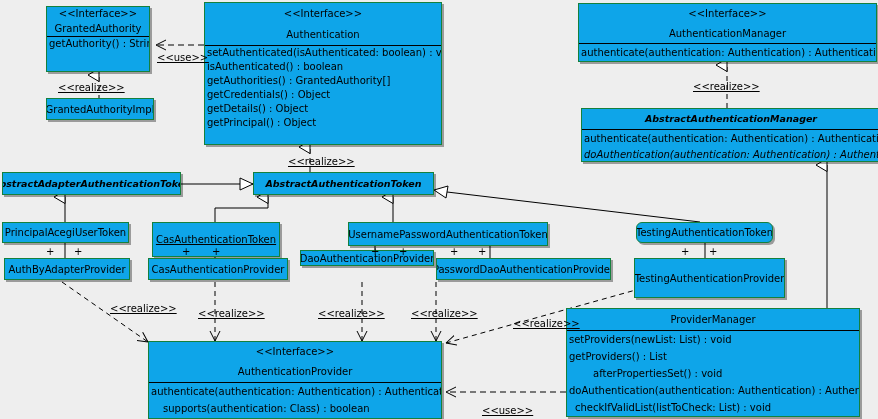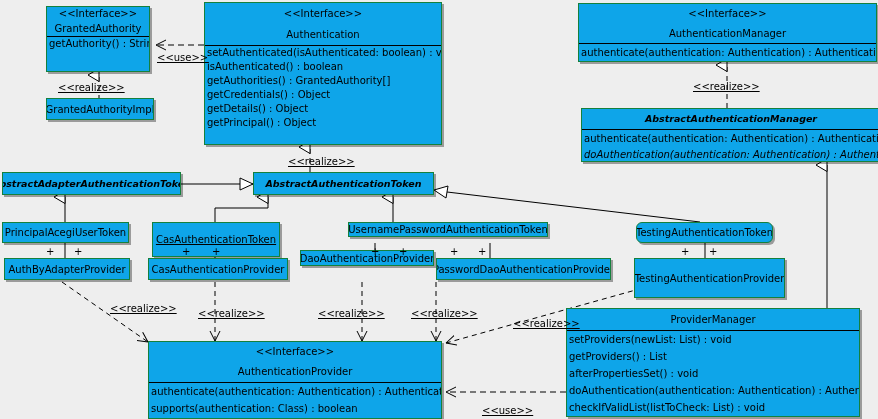--- a/index.html
+++ b/index.html
@@ -185,21 +185,21 @@
   </div>
 
   <div class="uml compact" style="left:2px;top:222px;width:127px;height:21px;">
     <div class="cname">PrincipalAcegiUserToken</div>
   </div>
 
   <div class="uml compact" style="left:152px;top:222px;width:128px;height:35px;text-decoration:underline;">
     <div class="cname">CasAuthenticationToken</div>
   </div>
 
-  <div class="uml compact" style="left:348px;top:222px;width:200px;height:15px;">
+  <div class="uml compact" style="left:348px;top:222px;width:200px;height:24px;">
     <div class="cname">UsernamePasswordAuthenticationToken</div>
   </div>
 
   <div class="uml compact" style="left:636px;top:222px;width:137px;height:21px;border-radius:6px;">
     <div class="cname">TestingAuthenticationToken</div>
   </div>
 
   <div class="uml compact" style="left:4px;top:258px;width:126px;height:22px;">
     <div class="cname">AuthByAdapterProvider</div>
   </div>
@@ -221,35 +221,35 @@
   </div>
 
   <div class="uml" style="left:148px;top:341px;width:294px;height:78px;">
     <div class="hdr">
       <div class="stereo" style="line-height:20px;">&lt;&lt;Interface&gt;&gt;</div>
       <div class="cname" style="line-height:20px;">AuthenticationProvider</div>
     </div>
     <div class="sep"></div>
     <div class="ops">
       <div class="op" style="line-height:17px;">authenticate(authentication: Authentication) : Authentication</div>
-      <div class="op" style="line-height:17px;">supports(authentication: Class) : boolean</div>
+      <div class="op" style="line-height:17px;margin-left:12px;">supports(authentication: Class) : boolean</div>
     </div>
   </div>
 
   <div class="uml" style="left:566px;top:308px;width:294px;height:109px;">
     <div class="hdr">
       <div class="cname" style="line-height:21px;">ProviderManager</div>
     </div>
     <div class="sep"></div>
     <div class="ops">
       <div class="op" style="line-height:17px;">setProviders(newList: List) : void</div>
       <div class="op" style="line-height:17px;">getProviders() : List</div>
-      <div class="op" style="line-height:17px;">afterPropertiesSet() : void</div>
+      <div class="op" style="line-height:17px;margin-left:24px;">afterPropertiesSet() : void</div>
       <div class="op" style="line-height:17px;">doAuthentication(authentication: Authentication) : Authentication</div>
-      <div class="op" style="line-height:17px;">checkIfValidList(listToCheck: List) : void</div>
+      <div class="op" style="line-height:17px;margin-left:6px;">checkIfValidList(listToCheck: List) : void</div>
     </div>
   </div>
 
   <div class="lbl" style="left:157px;top:52px;">&lt;&lt;use&gt;&gt;</div>
 
   <div class="lbl" style="left:58px;top:82px;">&lt;&lt;realize&gt;&gt;</div>
 
   <div class="lbl" style="left:288px;top:156px;">&lt;&lt;realize&gt;&gt;</div>
 
   <div class="lbl" style="left:693px;top:81px;">&lt;&lt;realize&gt;&gt;</div>

